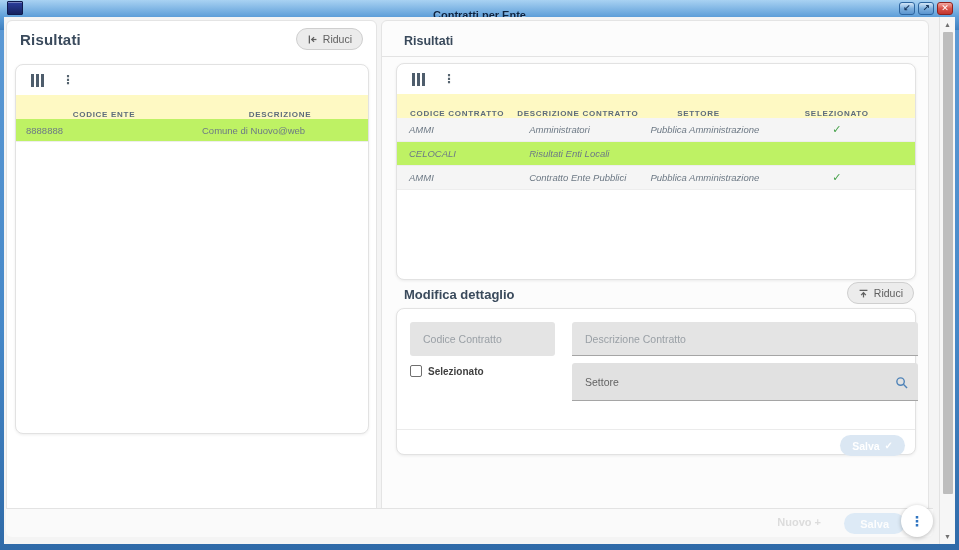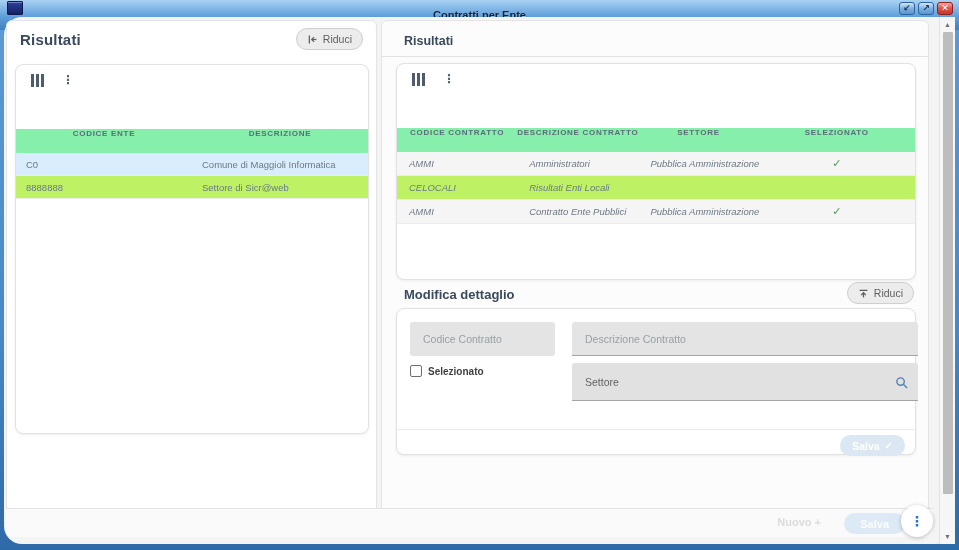--- a/index.html
+++ b/index.html
@@ -19,42 +19,42 @@
   .title { flex:1; text-align:center; font-size:11px; font-weight:bold; color:#0b2240;
            text-shadow:0 1px 0 rgba(255,255,255,.3); }
   .win-btns { position:absolute; right:6px; top:2px; display:flex; gap:3px; }
   .win-btn { width:16px; height:13px; border-radius:3px; border:1px solid #2d659f;
              background:linear-gradient(180deg,#d3e6f7 0%,#7fb0de 50%,#5a95cf 100%);
              color:#17355c; font-size:9px; line-height:11px; text-align:center; font-weight:bold; cursor:default; }
   .win-btn.close { background:linear-gradient(180deg,#f2a9a2 0%,#d9534a 50%,#c23630 100%);
                    border-color:#8f211d; color:#fff; }
 
   
-  .content { position:absolute; top:17px; left:4px; right:4px; bottom:6px; background:#f4f4f4;border-radius:18px; }
+  .content { position:absolute; top:17px; left:4px; right:4px; bottom:6px; background:#f4f4f4; }
 
   .panel-card { position:absolute; background:#fff; border:1px solid #e4e4e4; border-radius:6px; }
   #left-panel  { left:2px; top:3px; width:371px; height:516px; }
   #right-panel { left:377px; top:3px; width:548px; height:516px; background:#fcfcfc; }
 
   .panel-head { position:absolute; top:7px; left:0; right:0; height:24px; }
   .panel-title-lg { position:absolute; left:13px; top:3px; font-size:15px; font-weight:bold; color:#3a4a5c; letter-spacing:.2px; }
   .section-title { font-size:12.5px; font-weight:bold; color:#3a4a5c; }
 
   .pill-btn { position:absolute; height:22px; padding:0 10px; border:1px solid #cfcfcf; border-radius:12px;
               background:#ececec; color:#5f5f5f; font-size:10.5px; display:flex; align-items:center; gap:5px; cursor:default; }
   .pill-btn svg { display:block; }
 
   .table-card { position:absolute; background:#fff; border:1px solid #e2e2e2; border-radius:8px;
                 box-shadow:0 1px 3px rgba(0,0,0,.07); overflow:hidden; }
   .tc-toolbar { height:30px; display:flex; align-items:center; padding-left:15px; gap:18px; }
   .colbars { display:flex; gap:2px; }
   .colbars i { width:3px; height:13px; background:#4e5d6c; }
   .kebab { color:#56646f; font-size:12px; font-weight:bold; line-height:1; }
 
-  .thead { display:flex; background:#86efac; height:24px; align-items:flex-start;margin-top:34px; }
+  .thead { display:flex; background:#fef9c3; height:24px; align-items:flex-end; }
   .th { font-size:8px; font-weight:bold; letter-spacing:.7px; color:#5d6c7b; text-align:center; text-transform:uppercase; }
   .trow { display:flex; align-items:center; border-bottom:1px solid #ededed; background:#bef264; }
   .tcell { font-size:9.5px; color:#6d7985; white-space:nowrap; overflow:hidden; }
   #left-panel .trow { height:23px; }
   #left-panel .tcell { padding-left:10px; }
   #right-panel .trow { height:24px; }
   #right-panel .tcell { padding-left:12px;font-style:italic; }
   .trow.sel { background:#d9edfc; }
   .trow.alt { background:#f5f5f5; }
   .c50 { width:50%; }
@@ -132,27 +132,23 @@
               <i></i>
               <i></i>
             </span>
           <span class="kebab">⋮</span>
         </div>
         <div class="thead">
           <div class="th c50">CODICE ENTE</div>
           <div class="th c50">DESCRIZIONE</div>
         </div>
         <div>
-            <div class="trow sel">
-              <div class="tcell c50">C0</div>
-              <div class="tcell c50">Comune di Maggioli Informatica</div>
-            </div>
             <div class="trow">
               <div class="tcell c50">8888888</div>
-              <div class="tcell c50">Settore di Sicr@web</div>
+              <div class="tcell c50">Comune di Nuovo@web</div>
             </div>
           </div>
       </div>
     </div>
 
     <div class="panel-card" id="right-panel">
       <div class="section-title" style="position:absolute; left:22px; top:13px;">Risultati</div>
       <div class="divider-h" style="left:0; right:0; top:35px;"></div>
 
       <div class="table-card" style="left:14px; top:42px; width:520px; height:217px;">

